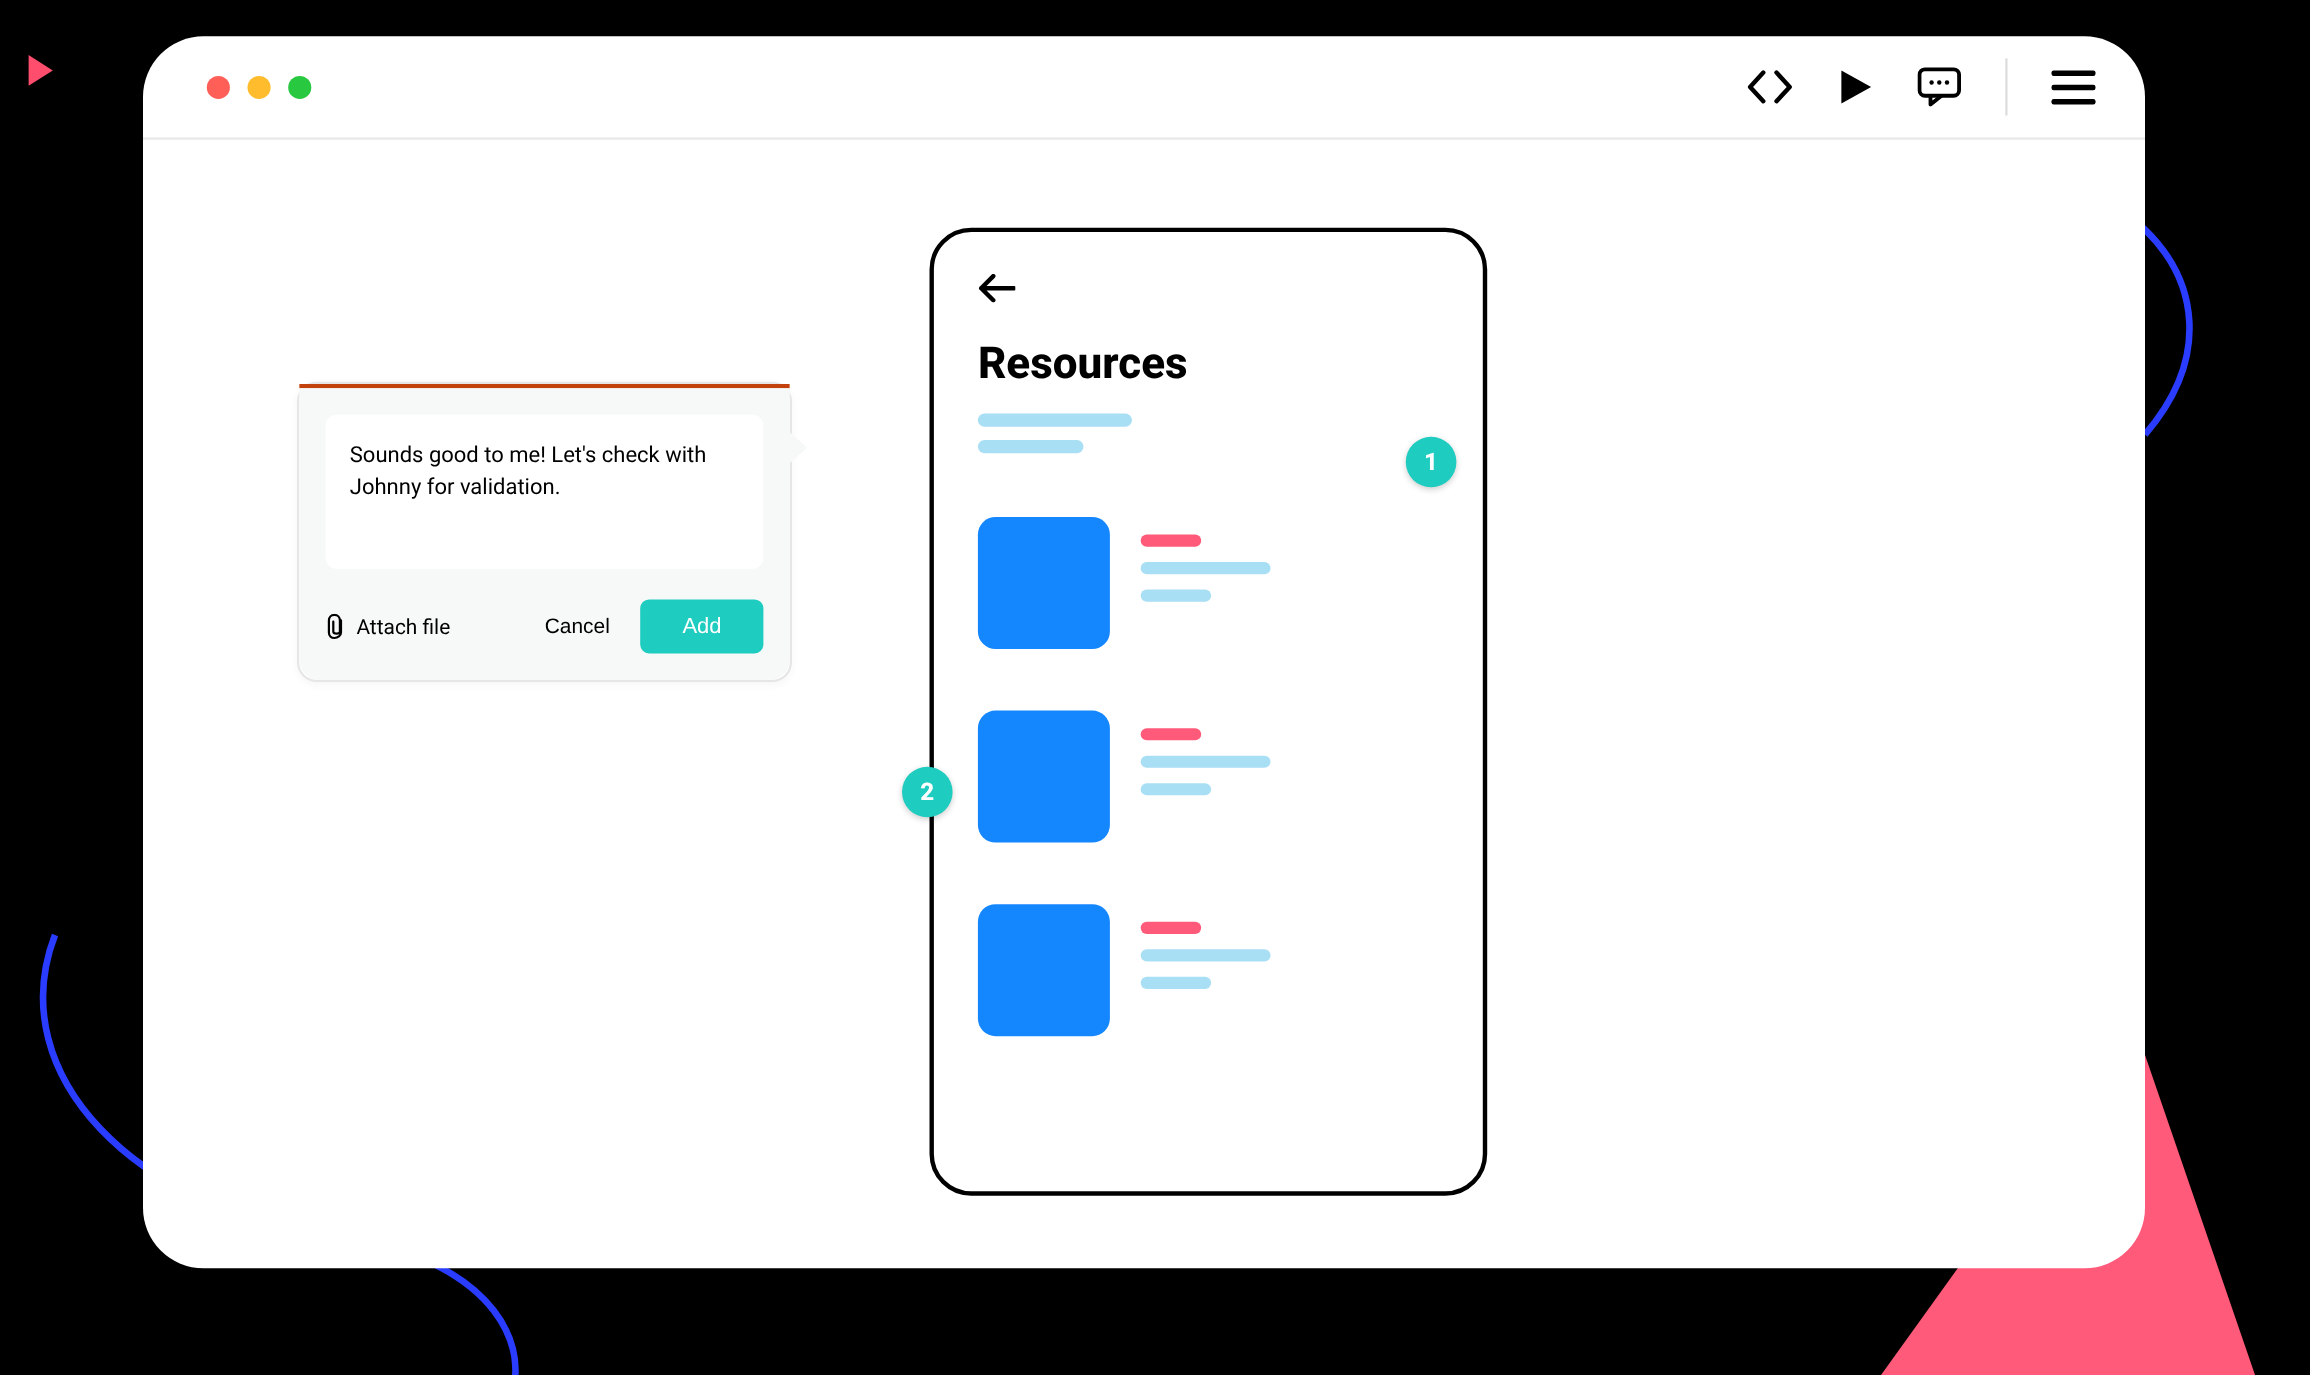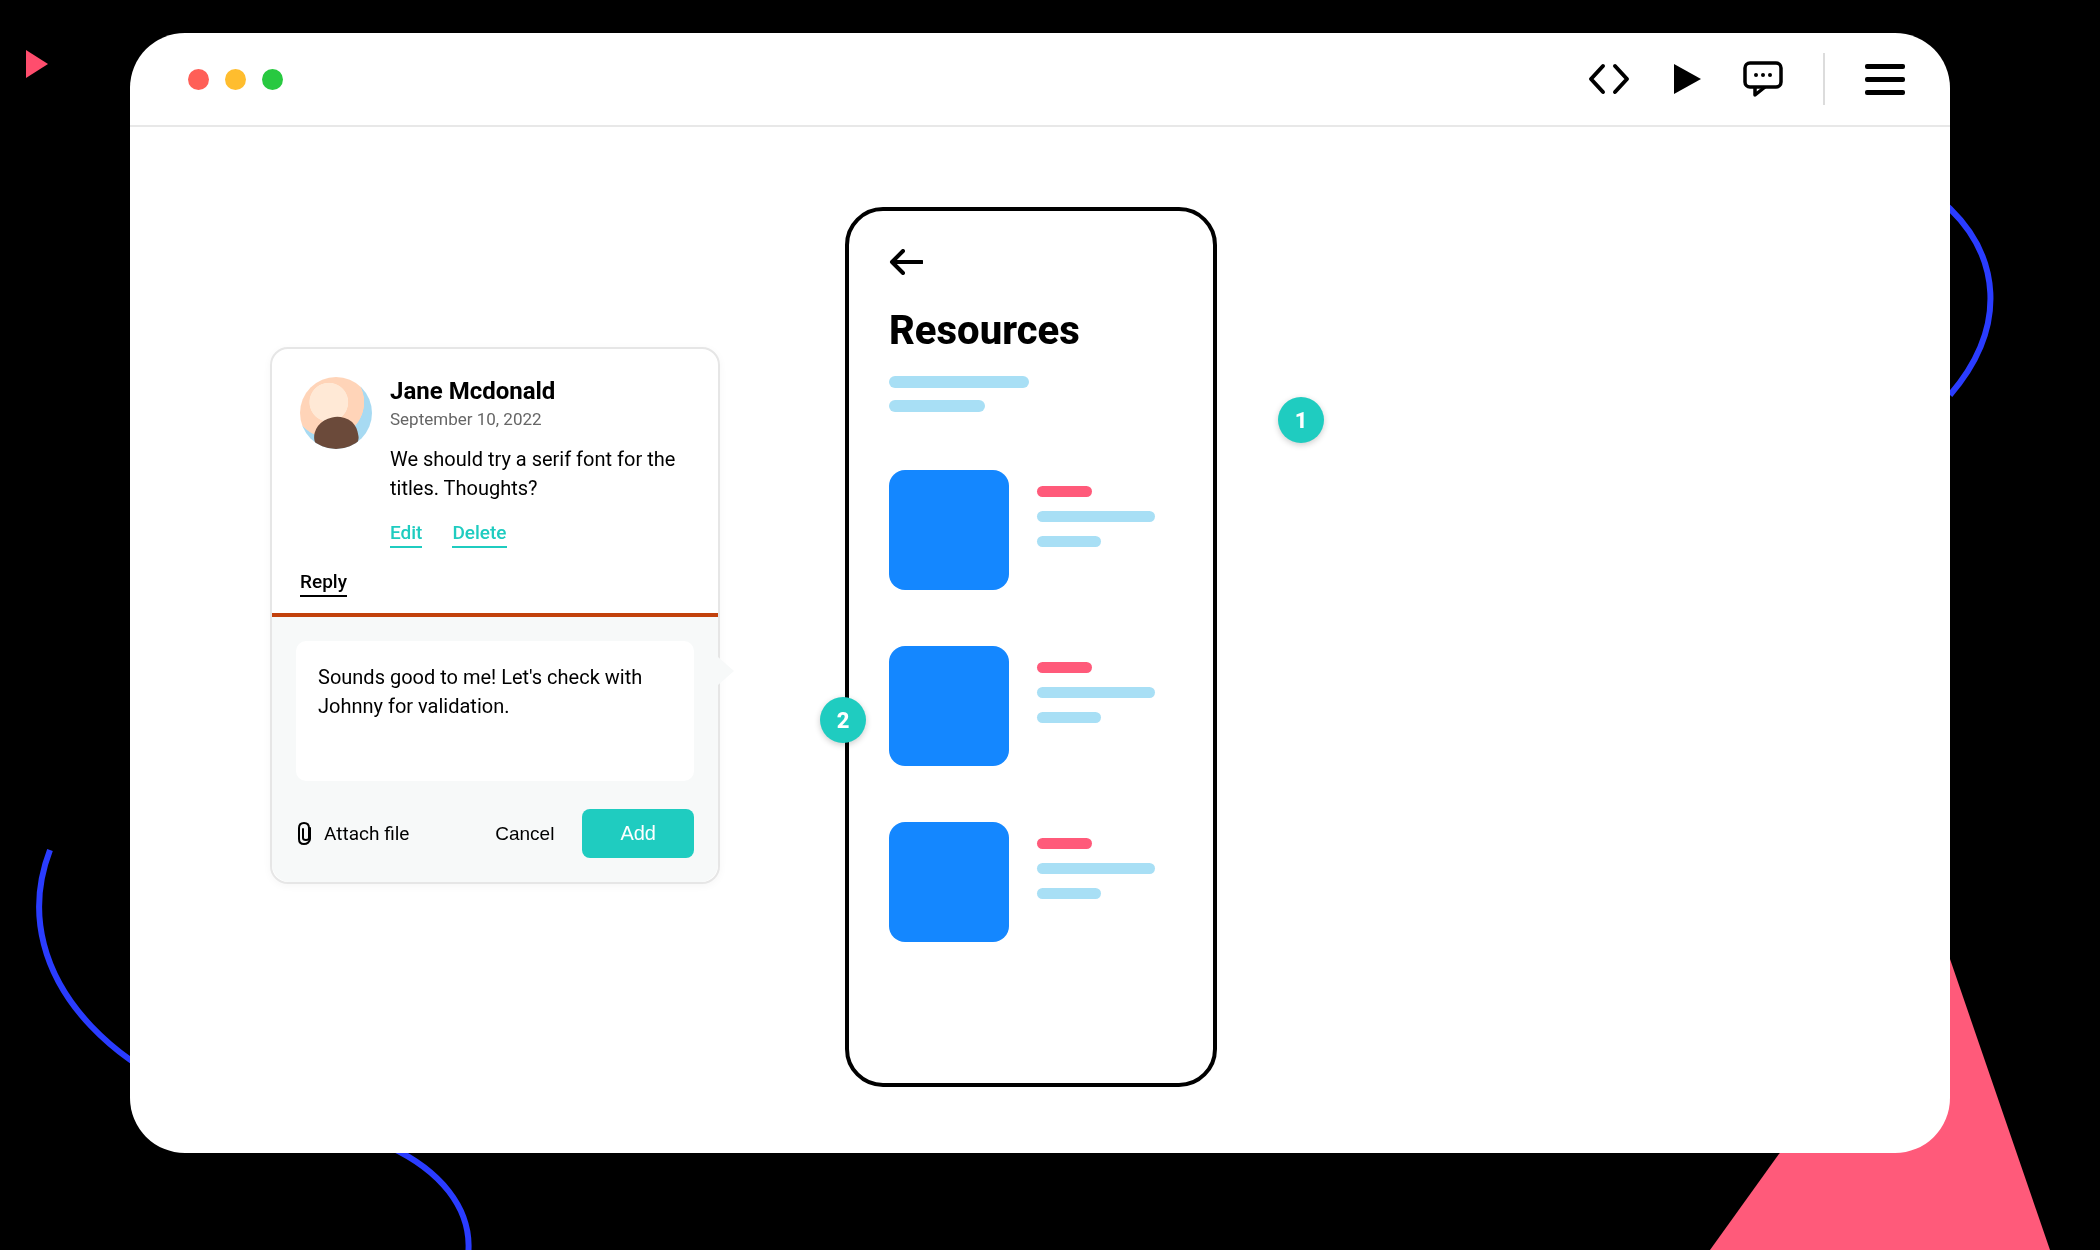--- a/index.html
+++ b/index.html
@@ -160,21 +160,21 @@
   background: #1fccc0; color: #fff; border: none;
   font-size: 20px; font-weight: 500;
   padding: 13px 38px; border-radius: 8px; cursor: pointer;
 }
 
 
 .phone {
   position: absolute;
   top: 80px;
   left: 715px;
-  width: 372px;
+  width: 507px;
   height: 880px;
   border: 4px solid #000;
   border-radius: 38px;
   padding: 38px 40px;
   display: flex;
   flex-direction: column;
 }
 .phone-back { margin-bottom: 28px; }
 .phone-title { font-size: 40px; font-weight: 800; margin-bottom: 22px; }
 .phone-subtitle-lines { margin-bottom: 46px; }
@@ -252,35 +252,20 @@
         <span></span>
           <span></span>
           <span></span>
       </div>
     </div>
   </div>
 
   <div class="canvas">
 
     <div class="comment-card">
-      <div class="comment-main">
-        <div class="comment-head">
-          <div class="avatar"></div>
-          <div class="comment-body">
-            <div class="comment-name">Jane Mcdonald</div>
-            <div class="comment-date">September 10, 2022</div>
-            <div class="comment-text">We should try a serif font for the titles. Thoughts?</div>
-            <div class="comment-actions">
-              <span class="link-teal">Edit</span>
-              <span class="link-teal">Delete</span>
-            </div>
-          </div>
-        </div>
-        <span class="reply-link">Reply</span>
-      </div>
       <div class="reply-area">
         <div class="reply-input">Sounds good to me! Let's check with Johnny for validation.</div>
         <div class="reply-footer">
           <div class="attach">
             <svg width="20" height="24" viewBox="0 0 20 24">
                 <path d="M14 6 L14 17 C14 20 11 22 8 22 C5 22 3 20 3 17 L3 6 C3 3 5 1 8 1 C11 1 13 3 13 6 L13 16 C13 18 11 18 10 18 C9 18 7 18 7 16 L7 7" fill="none" stroke="#000" stroke-width="2" stroke-linecap="round"></path>
               </svg>
             <span>Attach file</span>
           </div>
           <button class="cancel-btn">Cancel</button>

